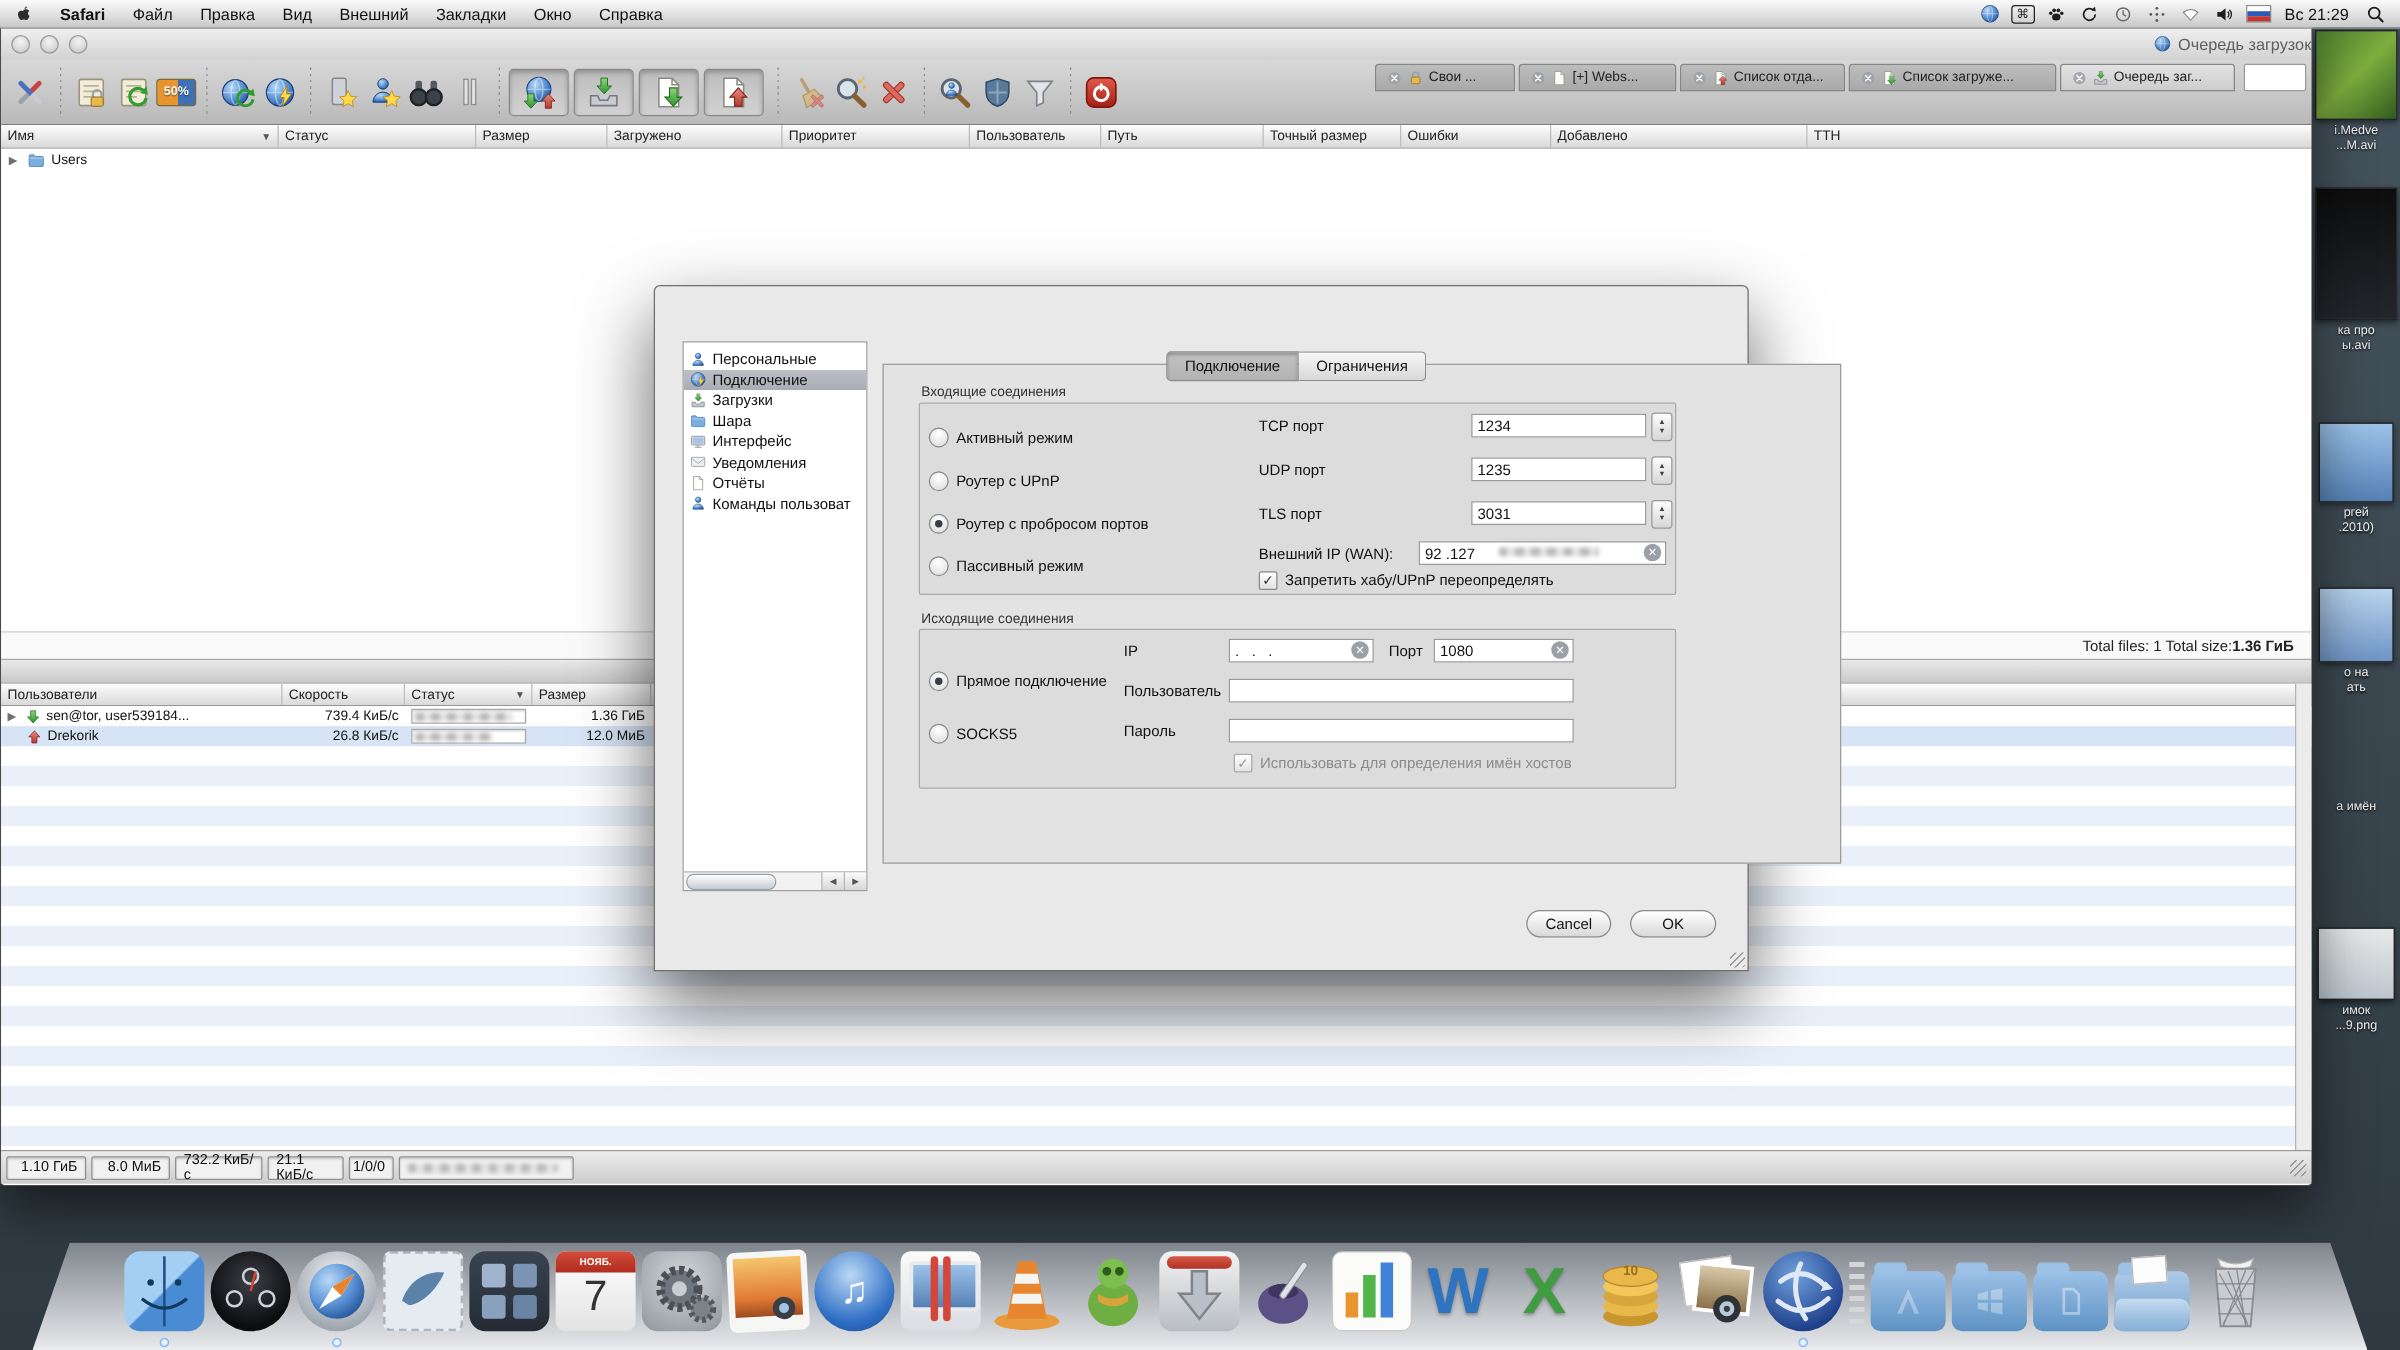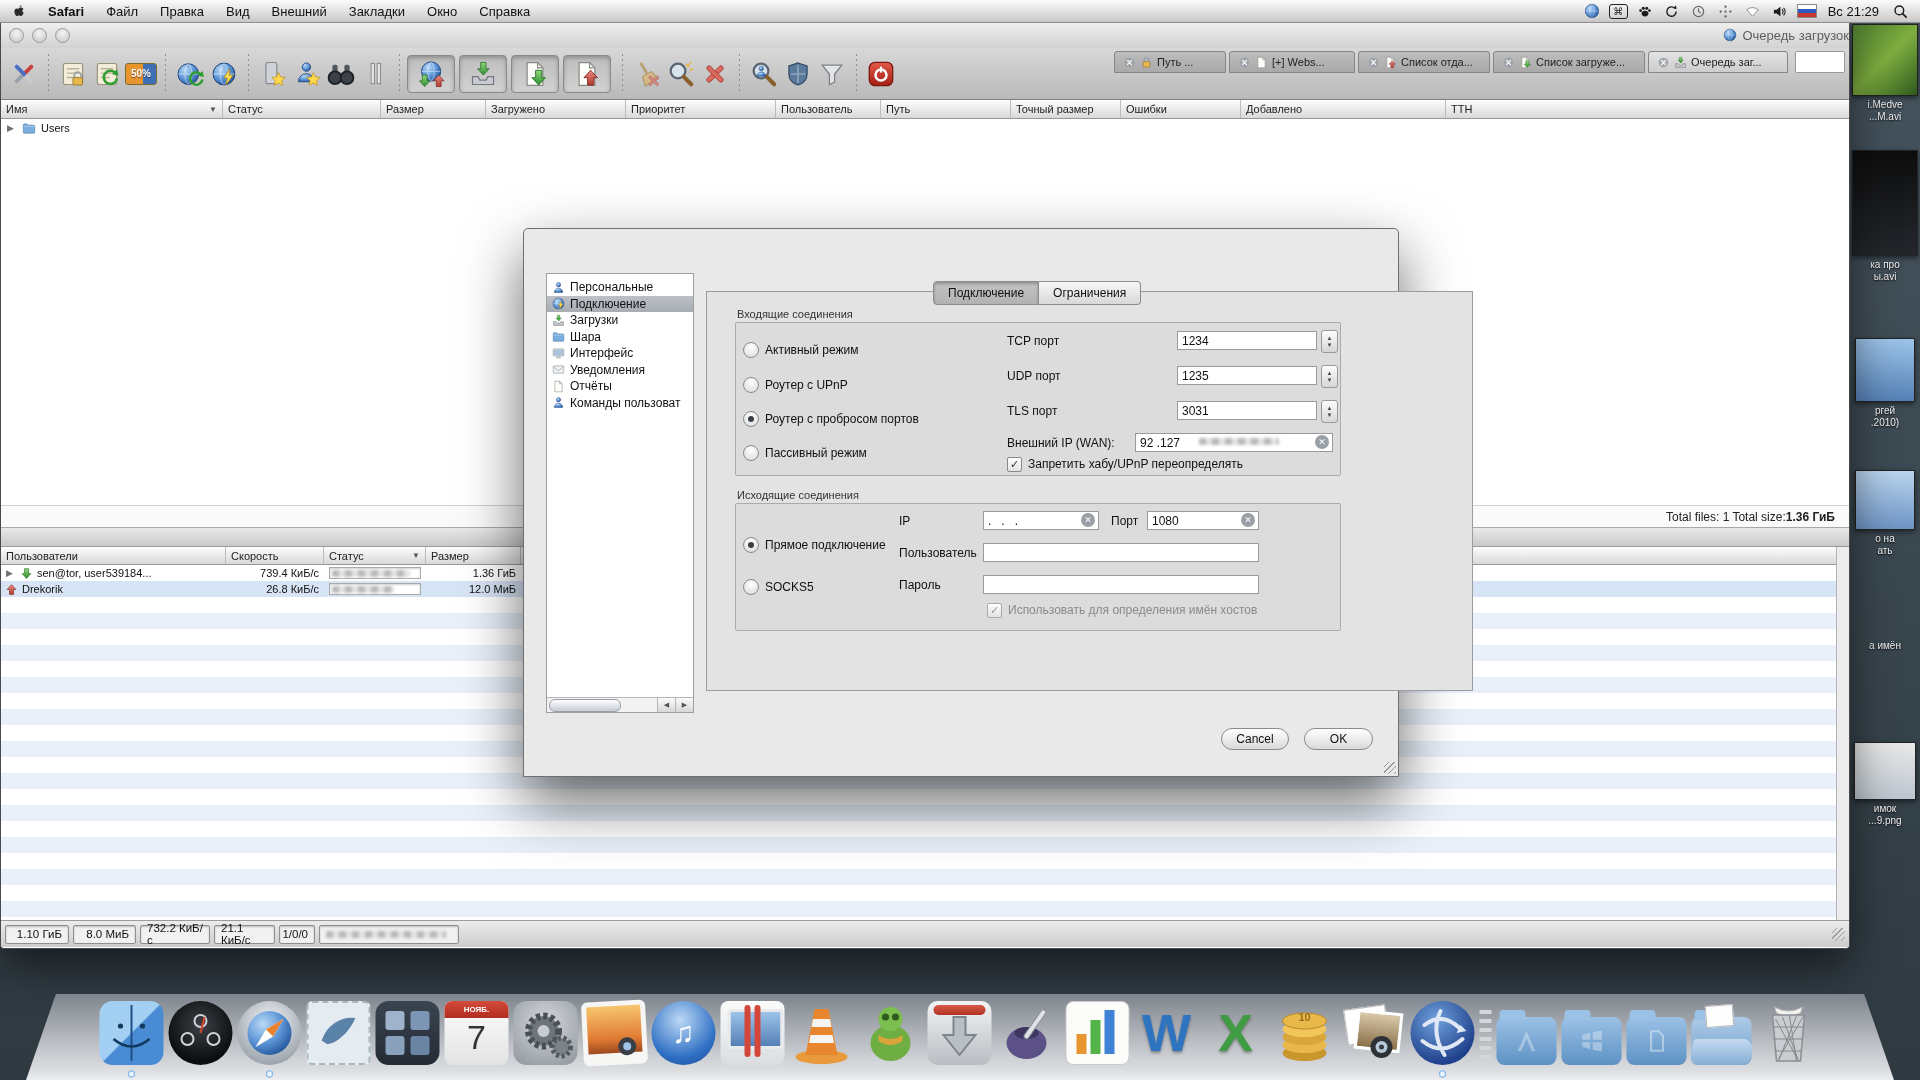--- a/index.html
+++ b/index.html
@@ -607,41 +607,41 @@
   </div>
 
   <div class="tabrow">
     <div class="tab" style="width:112px">
       <svg class="i" width="13" height="13">
           <use href="#i-close"></use>
         </svg>
       <svg class="i" width="13" height="13">
           <use href="#i-lock"></use>
         </svg>
-      <span>Путь ...</span>
+      <span>Свои ...</span>
     </div>
     <div class="tab" style="width:126px">
       <svg class="i" width="13" height="13">
           <use href="#i-close"></use>
         </svg>
       <svg class="i" width="13" height="13">
           <use href="#i-page"></use>
         </svg>
       <span>[+] Webs...</span>
     </div>
     <div class="tab" style="width:132px">
       <svg class="i" width="13" height="13">
           <use href="#i-close"></use>
         </svg>
       <svg class="i" width="13" height="13">
           <use href="#i-pageup"></use>
         </svg>
       <span>Список отда...</span>
     </div>
-    <div class="tab" style="width:152px">
+    <div class="tab" style="width:166px">
       <svg class="i" width="13" height="13">
           <use href="#i-close"></use>
         </svg>
       <svg class="i" width="13" height="13">
           <use href="#i-pagedn"></use>
         </svg>
       <span>Список загруже...</span>
     </div>
     <div class="tab active" style="width:140px">
       <svg class="i" width="13" height="13">
@@ -735,21 +735,21 @@
       </div>
       <div class="ucell num" style="width:98px">739.4 КиБ/с</div>
       <div class="ucell" style="width:102px">
           <span class="cellbox">
             <span class="blurpatch" style="width:78px"></span>
           </span>
         </div>
       <div class="ucell num" style="width:95px">1.36 ГиБ</div>
     </div>
     <div class="urow sel">
-      <div class="ucell" style="width:225px;padding-left:4px">
+      <div class="ucell" style="width:225px;padding-left:20px">
         <svg class="i" width="13" height="13">
             <use href="#i-arrup"></use>
           </svg>
         <span>Drekorik</span>
       </div>
       <div class="ucell num" style="width:98px">26.8 КиБ/с</div>
       <div class="ucell" style="width:102px">
           <span class="cellbox">
             <span class="blurpatch" style="width:62px"></span>
           </span>

